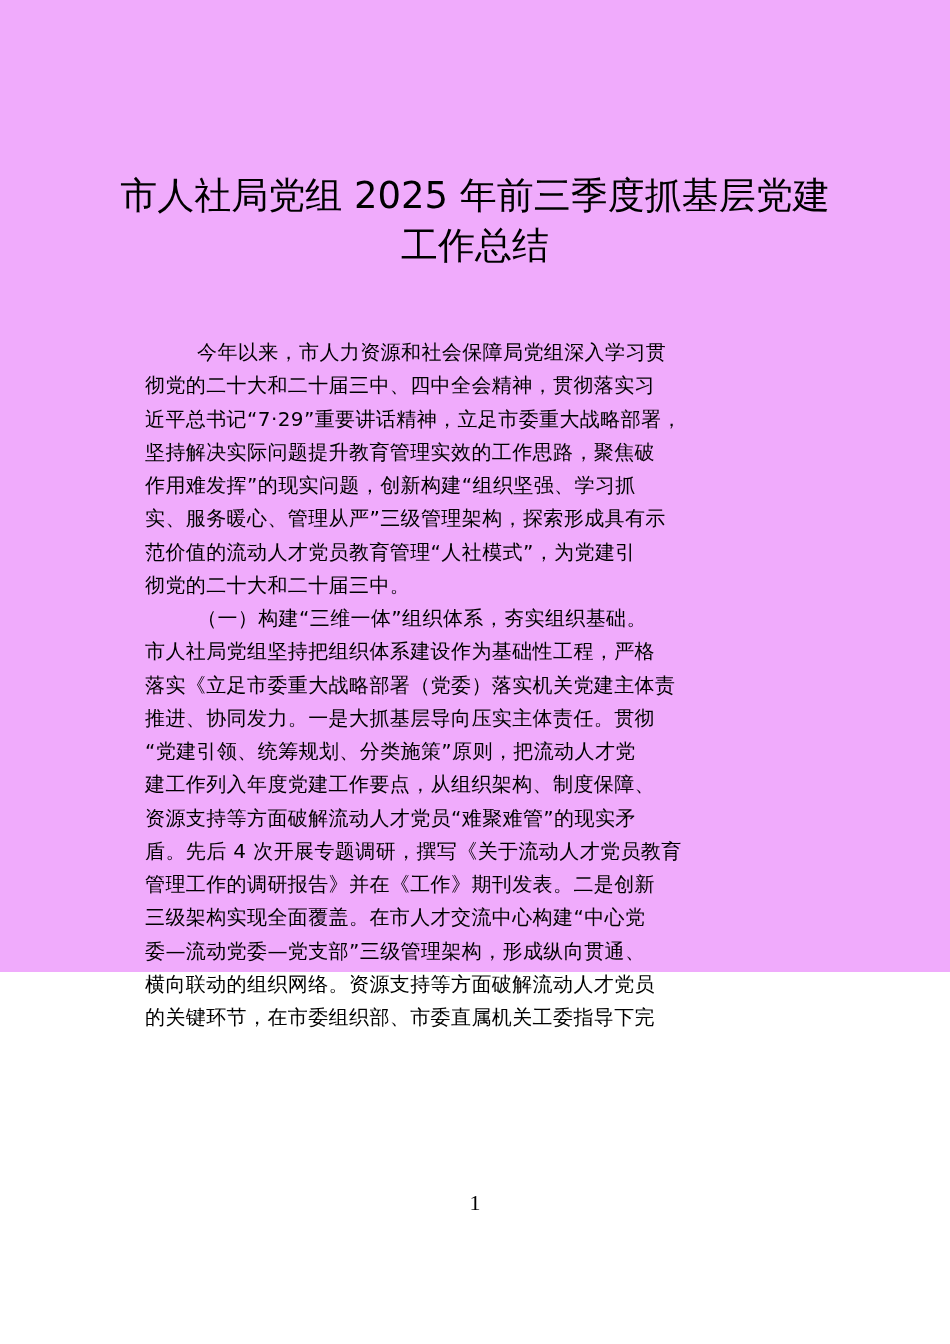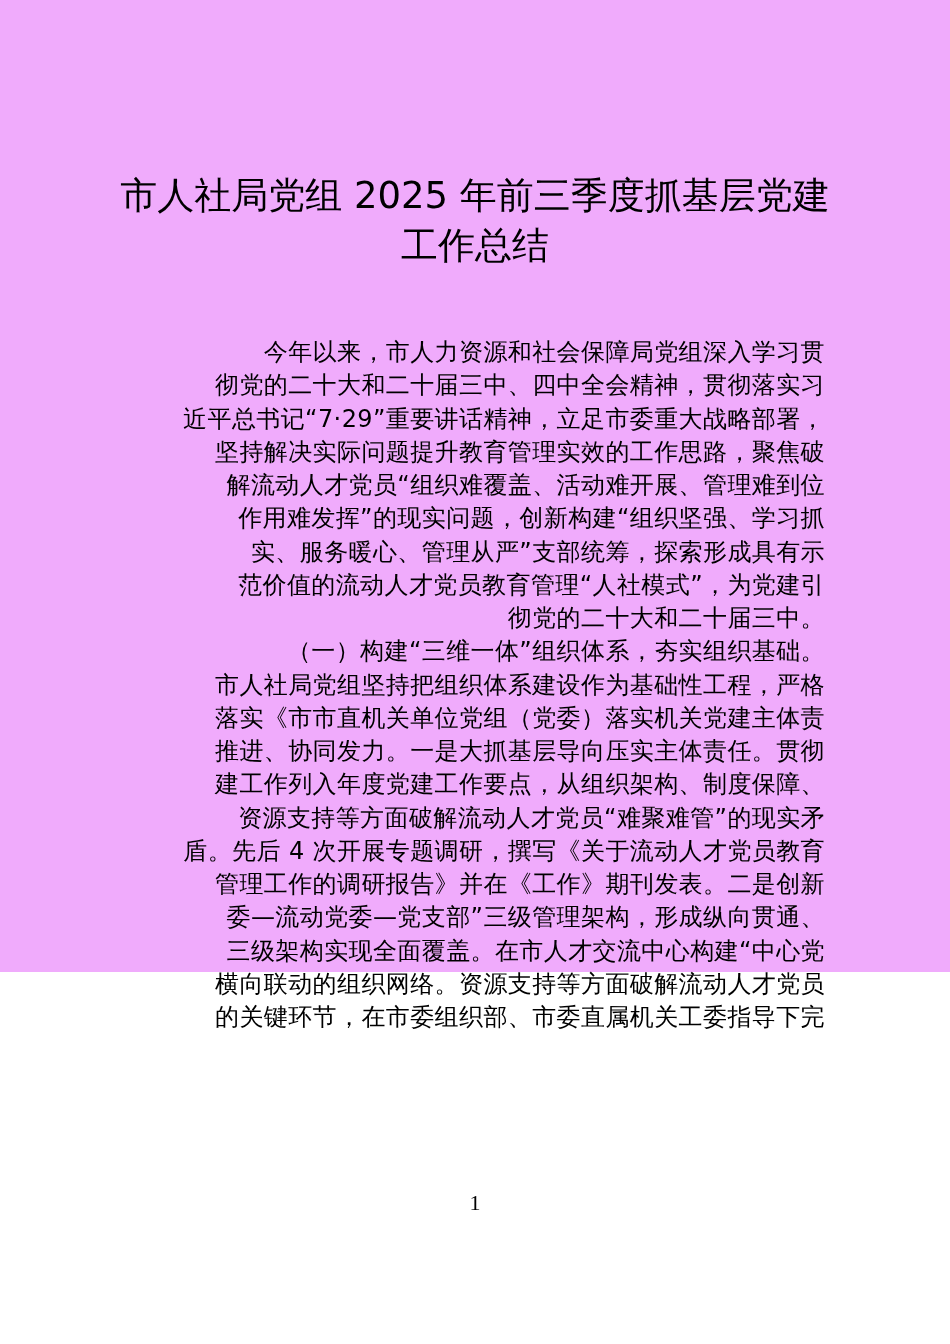--- a/index.html
+++ b/index.html
@@ -37,24 +37,23 @@
   .body {
     position: absolute;
     left: 145px;
     top: 336px;
     width: 680px;
   }
   .line {
     display: block;
     height: 33.25px;
     line-height: 33.25px;
-    font-size: 24px;
+    font-size: 20px;
     white-space: nowrap;
     letter-spacing: 0.4px;
-    text-align: right;
   }
   .line.indent { padding-left: 52px; }
   .footer {
     position: absolute;
     top: 1188px;
     left: 0;
     width: 950px;
     text-align: center;
     font-family: "Liberation Serif", "DejaVu Serif", serif;
     font-size: 22px;
@@ -67,33 +66,33 @@
 <div class="page">
 
   <div class="title l1">市人社局党组 2025 年前三季度抓基层党建</div>
   <div class="title l2">工作总结</div>
 
   <div class="body">
     <span class="line indent">今年以来，市人力资源和社会保障局党组深入学习贯</span>
     <span class="line">彻党的二十大和二十届三中、四中全会精神，贯彻落实习</span>
     <span class="line">近平总书记“7·29”重要讲话精神，立足市委重大战略部署，</span>
     <span class="line">坚持解决实际问题提升教育管理实效的工作思路，聚焦破</span>
-    <span class="line">解流动人才党员“组织难覆盖、活动难开展、管理难到位</span>
     <span class="line">作用难发挥”的现实问题，创新构建“组织坚强、学习抓</span>
-    <span class="line">实、服务暖心、管理从严”支部统筹，探索形成具有示</span>
+    <span class="line">实、服务暖心、管理从严”三级管理架构，探索形成具有示</span>
     <span class="line">范价值的流动人才党员教育管理“人社模式”，为党建引</span>
     <span class="line">彻党的二十大和二十届三中。</span>
     <span class="line indent">（一）构建“三维一体”组织体系，夯实组织基础。</span>
     <span class="line">市人社局党组坚持把组织体系建设作为基础性工程，严格</span>
-    <span class="line">落实《市市直机关单位党组（党委）落实机关党建主体责</span>
+    <span class="line">落实《立足市委重大战略部署（党委）落实机关党建主体责</span>
     <span class="line">推进、协同发力。一是大抓基层导向压实主体责任。贯彻</span>
+    <span class="line">“党建引领、统筹规划、分类施策”原则，把流动人才党</span>
     <span class="line">建工作列入年度党建工作要点，从组织架构、制度保障、</span>
     <span class="line">资源支持等方面破解流动人才党员“难聚难管”的现实矛</span>
     <span class="line">盾。先后 4 次开展专题调研，撰写《关于流动人才党员教育</span>
     <span class="line">管理工作的调研报告》并在《工作》期刊发表。二是创新</span>
+    <span class="line">三级架构实现全面覆盖。在市人才交流中心构建“中心党</span>
     <span class="line">委—流动党委—党支部”三级管理架构，形成纵向贯通、</span>
-    <span class="line">三级架构实现全面覆盖。在市人才交流中心构建“中心党</span>
     <span class="line">横向联动的组织网络。资源支持等方面破解流动人才党员</span>
     <span class="line">的关键环节，在市委组织部、市委直属机关工委指导下完</span>
   </div>
 
   <div class="footer">1</div>
 </div>
 
 </body></html>

